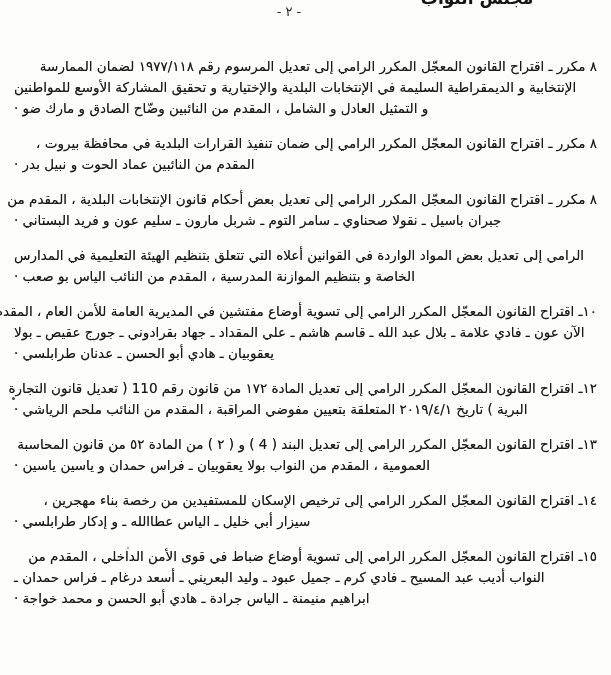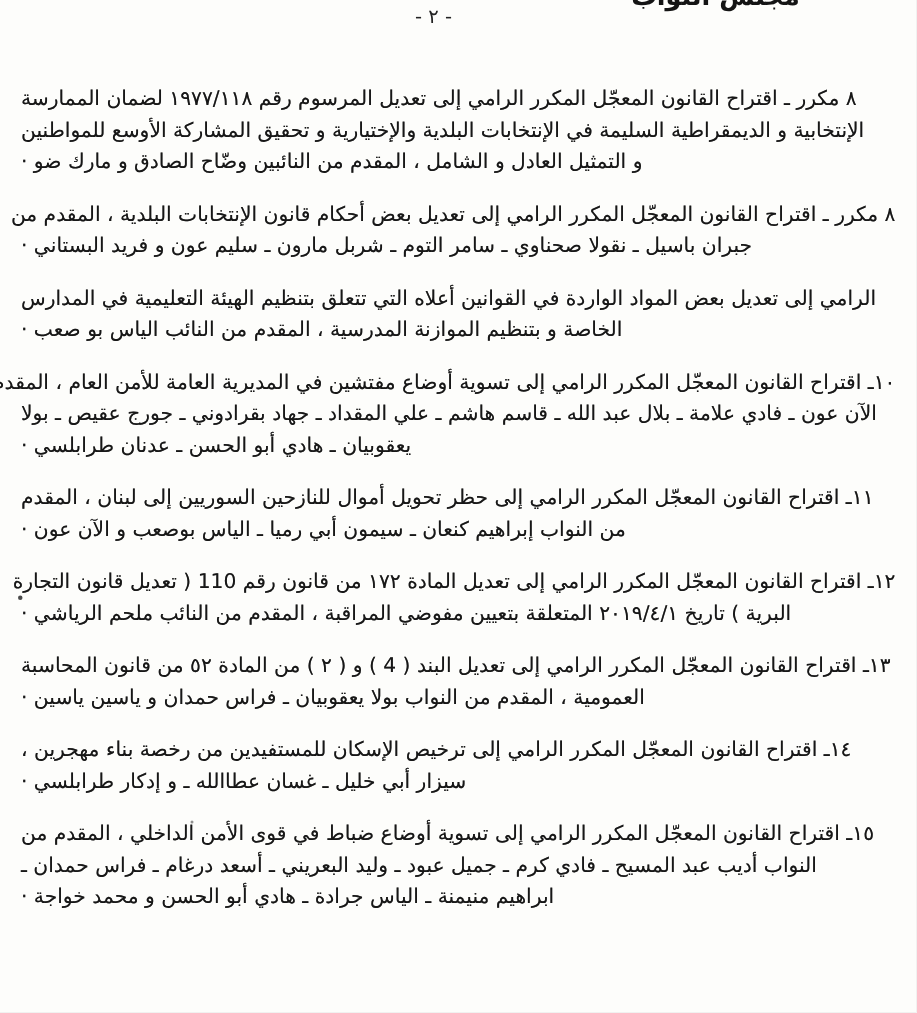--- a/index.html
+++ b/index.html
@@ -58,20 +58,21 @@
     font-size: 13.5px;
     line-height: 21px;
     margin-bottom: 14px;
     text-shadow: 0 0 0.4px rgba(20,20,20,0.55);
   }
   .line {
     white-space: nowrap;
     text-align: left;
   }
   .line.first {
+    text-align: right;
   }
   
   .speck {
     position: absolute;
     background: #4a4a4a;
     border-radius: 50%;
   }
   .speck.s1 { left: 12px; top: 397px; width: 3px; height: 3px; }
   .speck.s2 { left: 127px; top: 547px; width: 2px; height: 2px; opacity: .6; }
 </style>
@@ -86,47 +87,47 @@
 
   <div class="page-number">- ٢ -</div>
 
   <div class="content" id="items-container">
       <div class="item">
         <div class="line first">٨ مكرر ـ اقتراح القانون المعجّل المكرر الرامي إلى تعديل المرسوم رقم ١٩٧٧/١١٨ لضمان الممارسة</div>
         <div class="line">الإنتخابية و الديمقراطية السليمة في الإنتخابات البلدية والإختيارية و تحقيق المشاركة الأوسع للمواطنين</div>
         <div class="line">و التمثيل العادل و الشامل ، المقدم من النائبين وضّاح الصادق و مارك ضو ·</div>
       </div>
       <div class="item">
+        <div class="line first">٨ مكرر ـ اقتراح القانون المعجّل المكرر الرامي إلى ضمان تنفيذ القرارات البلدية في محافظة بيروت ،</div>
+        <div class="line">المقدم من النائبين عماد الحوت و نبيل بدر ·</div>
+      </div>
+      <div class="item">
         <div class="line first">٨ مكرر ـ اقتراح القانون المعجّل المكرر الرامي إلى تعديل بعض أحكام قانون الإنتخابات البلدية ، المقدم من</div>
         <div class="line">جبران باسيل ـ نقولا صحناوي ـ سامر التوم ـ شربل مارون ـ سليم عون و فريد البستاني ·</div>
       </div>
       <div class="item">
         <div class="line">الرامي إلى تعديل بعض المواد الواردة في القوانين أعلاه التي تتعلق بتنظيم الهيئة التعليمية في المدارس</div>
         <div class="line">الخاصة و بتنظيم الموازنة المدرسية ، المقدم من النائب الياس بو صعب ·</div>
       </div>
       <div class="item">
         <div class="line first">١٠ـ اقتراح القانون المعجّل المكرر الرامي إلى تسوية أوضاع مفتشين في المديرية العامة للأمن العام ، المقدم</div>
         <div class="line">الآن عون ـ فادي علامة ـ بلال عبد الله ـ قاسم هاشم ـ علي المقداد ـ جهاد بقرادوني ـ جورج عقيص ـ بولا</div>
         <div class="line">يعقوبيان ـ هادي أبو الحسن ـ عدنان طرابلسي ·</div>
       </div>
       <div class="item">
-        <div class="line first">١١ـ اقتراح القانون المعجّل المكرر الرامي إلى حظر تحويل أموال للنازحين السوريين إلى لبنان ، المقدم</div>
-        <div class="line">من النواب إبراهيم كنعان ـ سيمون أبي رميا ـ الياس بوصعب و الآن عون ·</div>
-      </div>
-      <div class="item">
         <div class="line first">١٢ـ اقتراح القانون المعجّل المكرر الرامي إلى تعديل المادة ١٧٢ من قانون رقم 110 ( تعديل قانون التجارة</div>
         <div class="line">البرية ) تاريخ ٢٠١٩/٤/١ المتعلقة بتعيين مفوضي المراقبة ، المقدم من النائب ملحم الرياشي ·</div>
       </div>
       <div class="item">
         <div class="line first">١٣ـ اقتراح القانون المعجّل المكرر الرامي إلى تعديل البند ( 4 ) و ( ٢ ) من المادة ٥٢ من قانون المحاسبة</div>
         <div class="line">العمومية ، المقدم من النواب بولا يعقوبيان ـ فراس حمدان و ياسين ياسين ·</div>
       </div>
       <div class="item">
         <div class="line first">١٤ـ اقتراح القانون المعجّل المكرر الرامي إلى ترخيص الإسكان للمستفيدين من رخصة بناء مهجرين ،</div>
-        <div class="line">سيزار أبي خليل ـ غسان عطاالله ـ و إدكار طرابلسي ·</div>
+        <div class="line">سيزار أبي خليل ـ الياس عطاالله ـ و إدكار طرابلسي ·</div>
       </div>
       <div class="item">
         <div class="line first">١٥ـ اقتراح القانون المعجّل المكرر الرامي إلى تسوية أوضاع ضباط في قوى الأمن الداخلي ، المقدم من</div>
         <div class="line">النواب أديب عبد المسيح ـ فادي كرم ـ جميل عبود ـ وليد البعريني ـ أسعد درغام ـ فراس حمدان ـ</div>
         <div class="line">ابراهيم منيمنة ـ الياس جرادة ـ هادي أبو الحسن و محمد خواجة ·</div>
       </div>
     </div>
 
   <div class="speck s1"></div>
   <div class="speck s2"></div>

